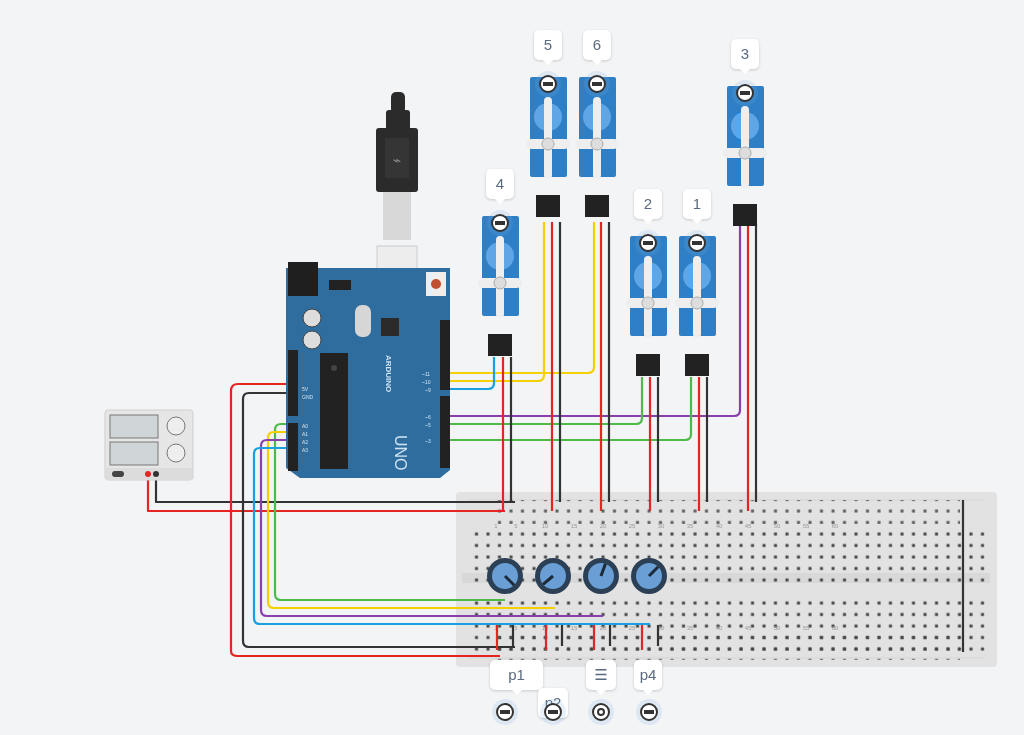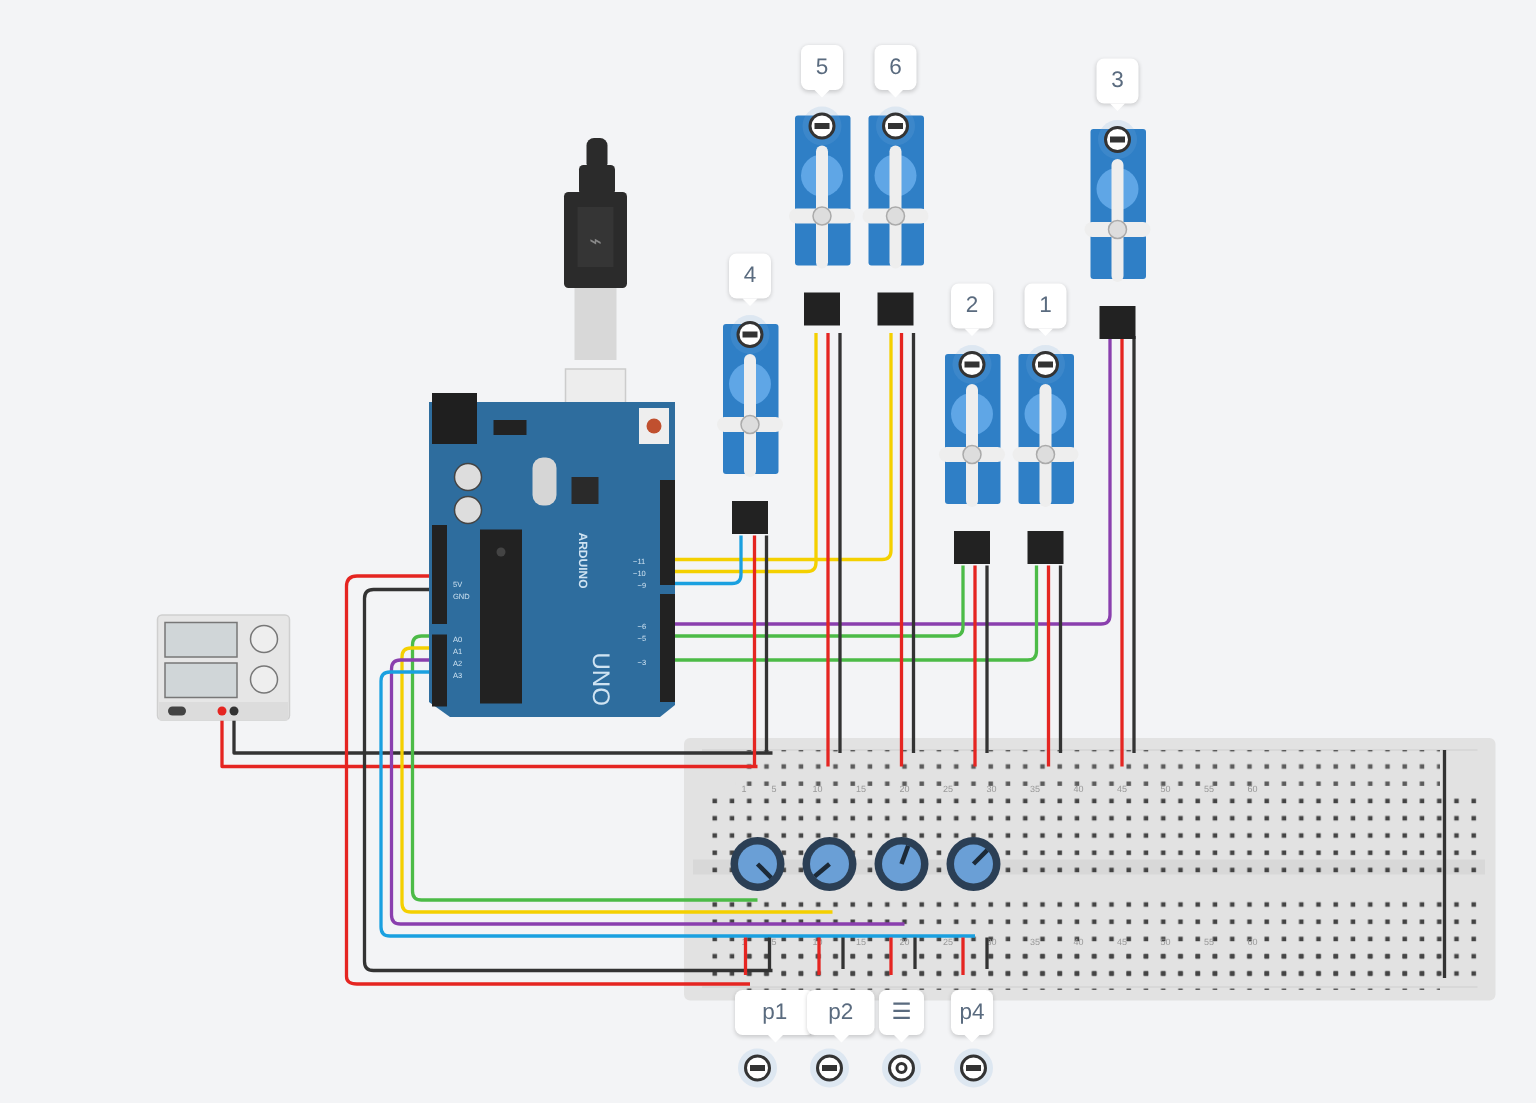--- a/index.html
+++ b/index.html
@@ -247,19 +247,19 @@
     <div class="callout" style="left: 731px; top: 39px;">3</div>
     <div class="handle" style="left: 736px; top: 84px;"></div>
     <div class="callout" style="left: 486px; top: 169px;">4</div>
     <div class="handle" style="left: 491px; top: 214px;"></div>
     <div class="callout" style="left: 634px; top: 189px;">2</div>
     <div class="handle" style="left: 639px; top: 234px;"></div>
     <div class="callout" style="left: 683px; top: 189px;">1</div>
     <div class="handle" style="left: 688px; top: 234px;"></div>
     <div class="callout" style="left: 490px; top: 660px; width: 53px;">p1</div>
     <div class="handle" style="left: 496px; top: 703px;"></div>
-    <div class="callout" style="left: 538px; top: 660px; width: 45px;">p2</div>
+    <div class="callout" style="left: 538px; top: 688px; width: 30px;">p2</div>
     <div class="handle" style="left: 544px; top: 703px;"></div>
     <div class="callout" style="left: 586px; top: 660px; width: 30px;">☰</div>
     <div class="handle circle" style="left: 592px; top: 703px;"></div>
     <div class="callout" style="left: 634px; top: 660px; width: 28px;">p4</div>
     <div class="handle" style="left: 640px; top: 703px;"></div>
   </div>
 
 </body></html>

